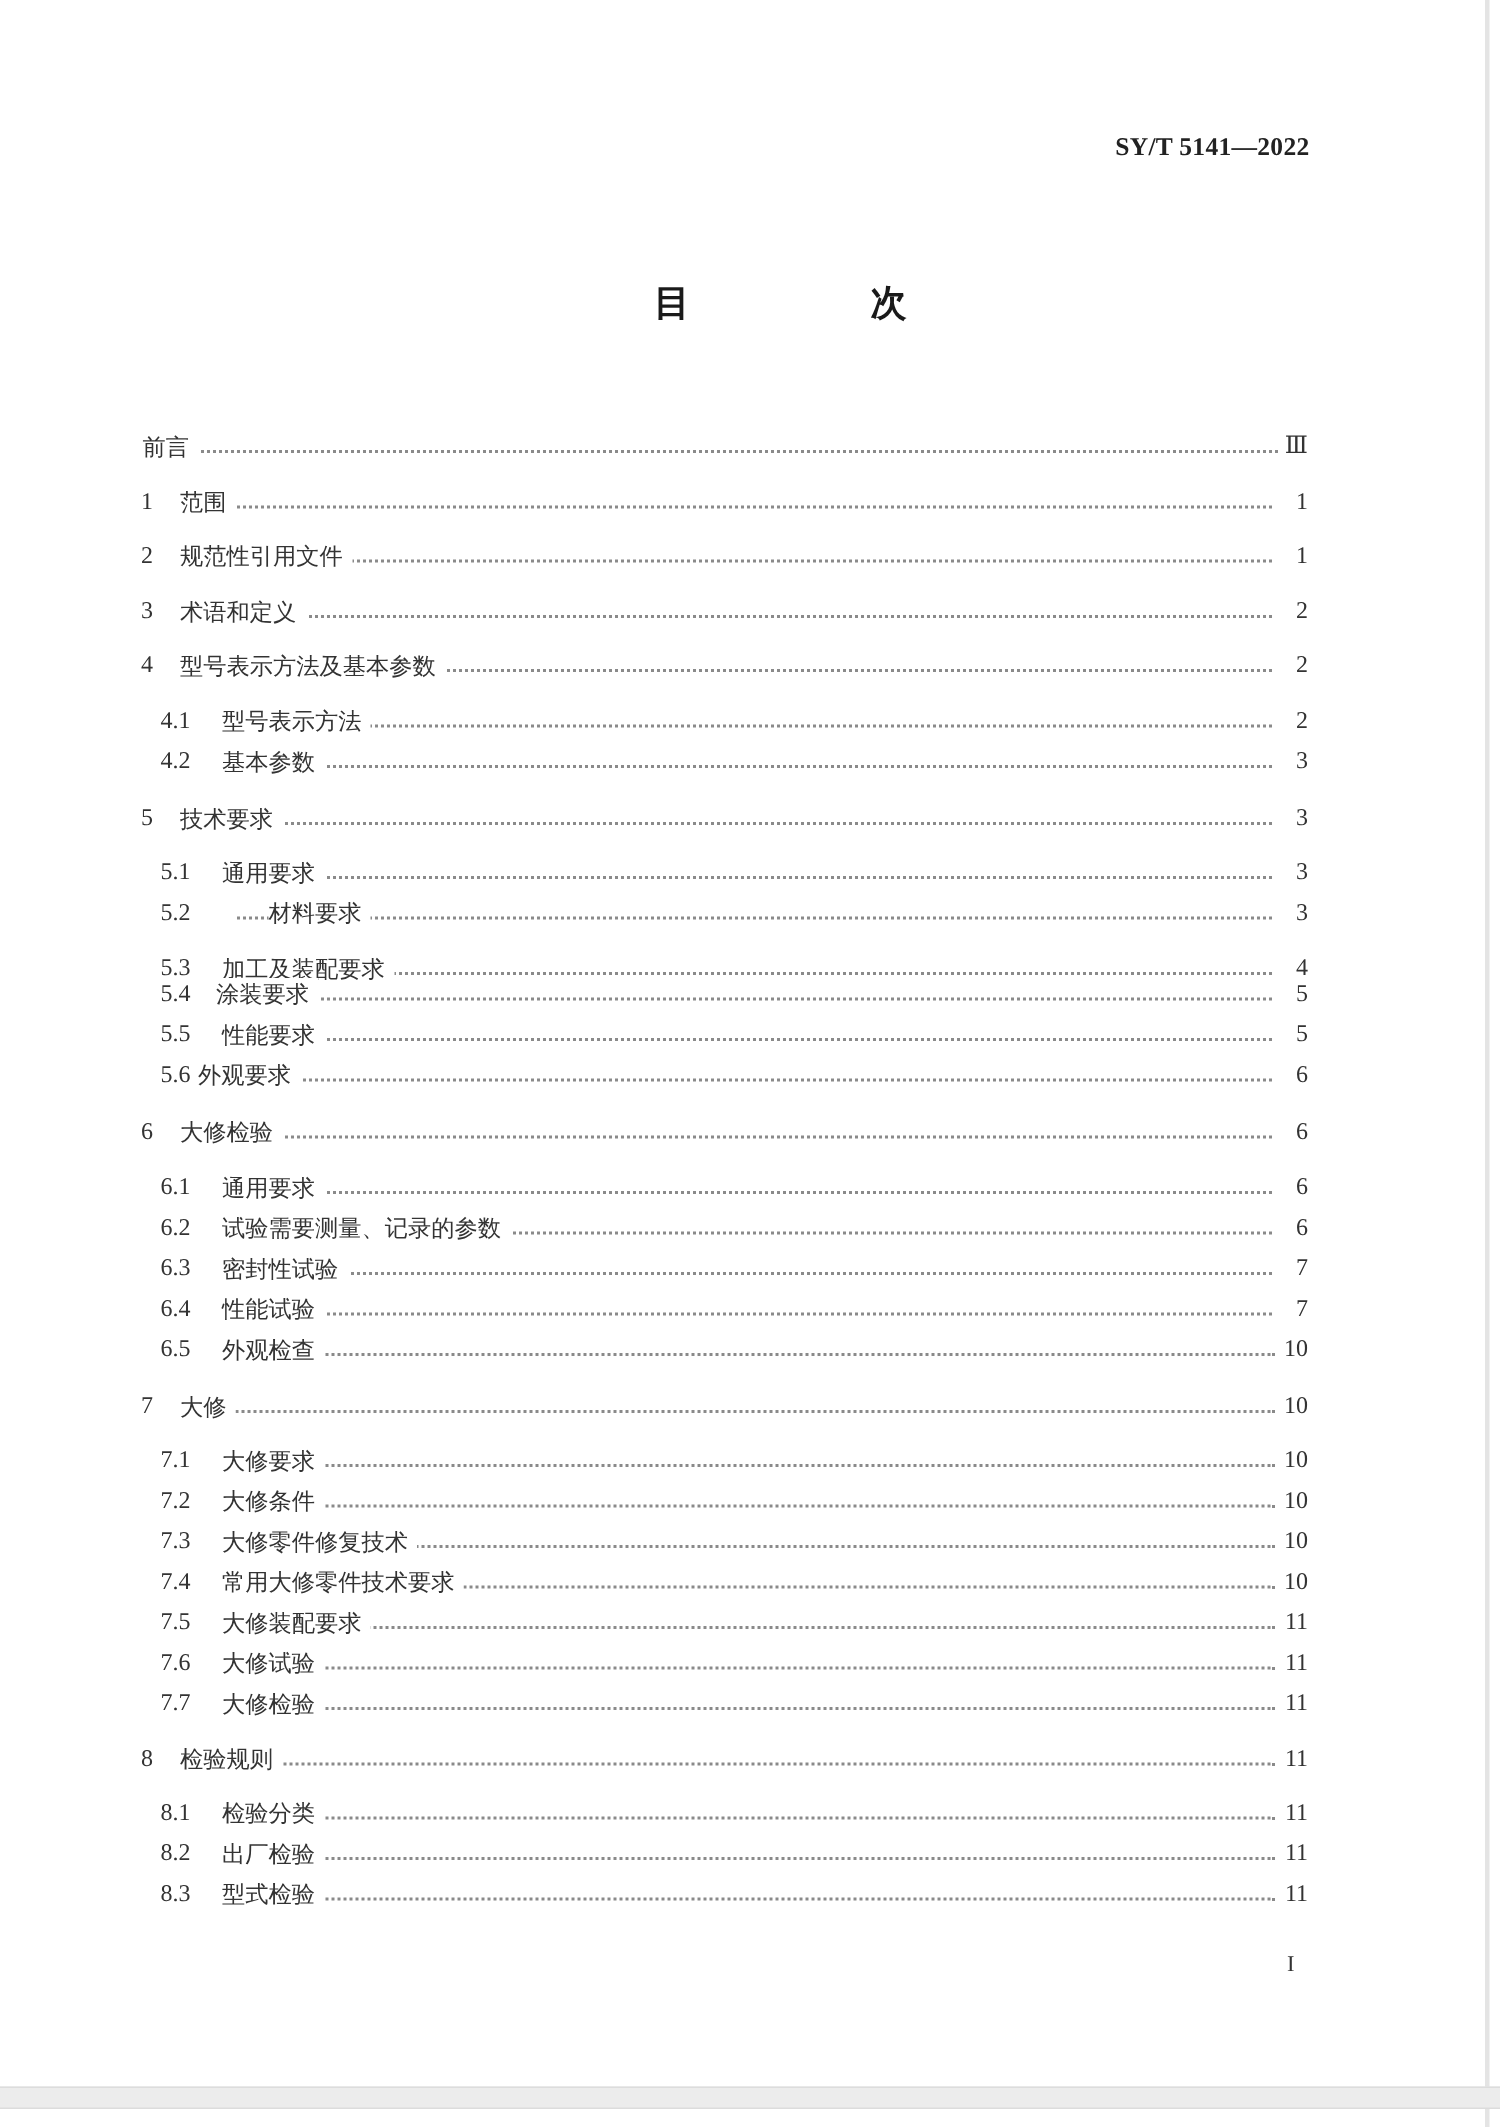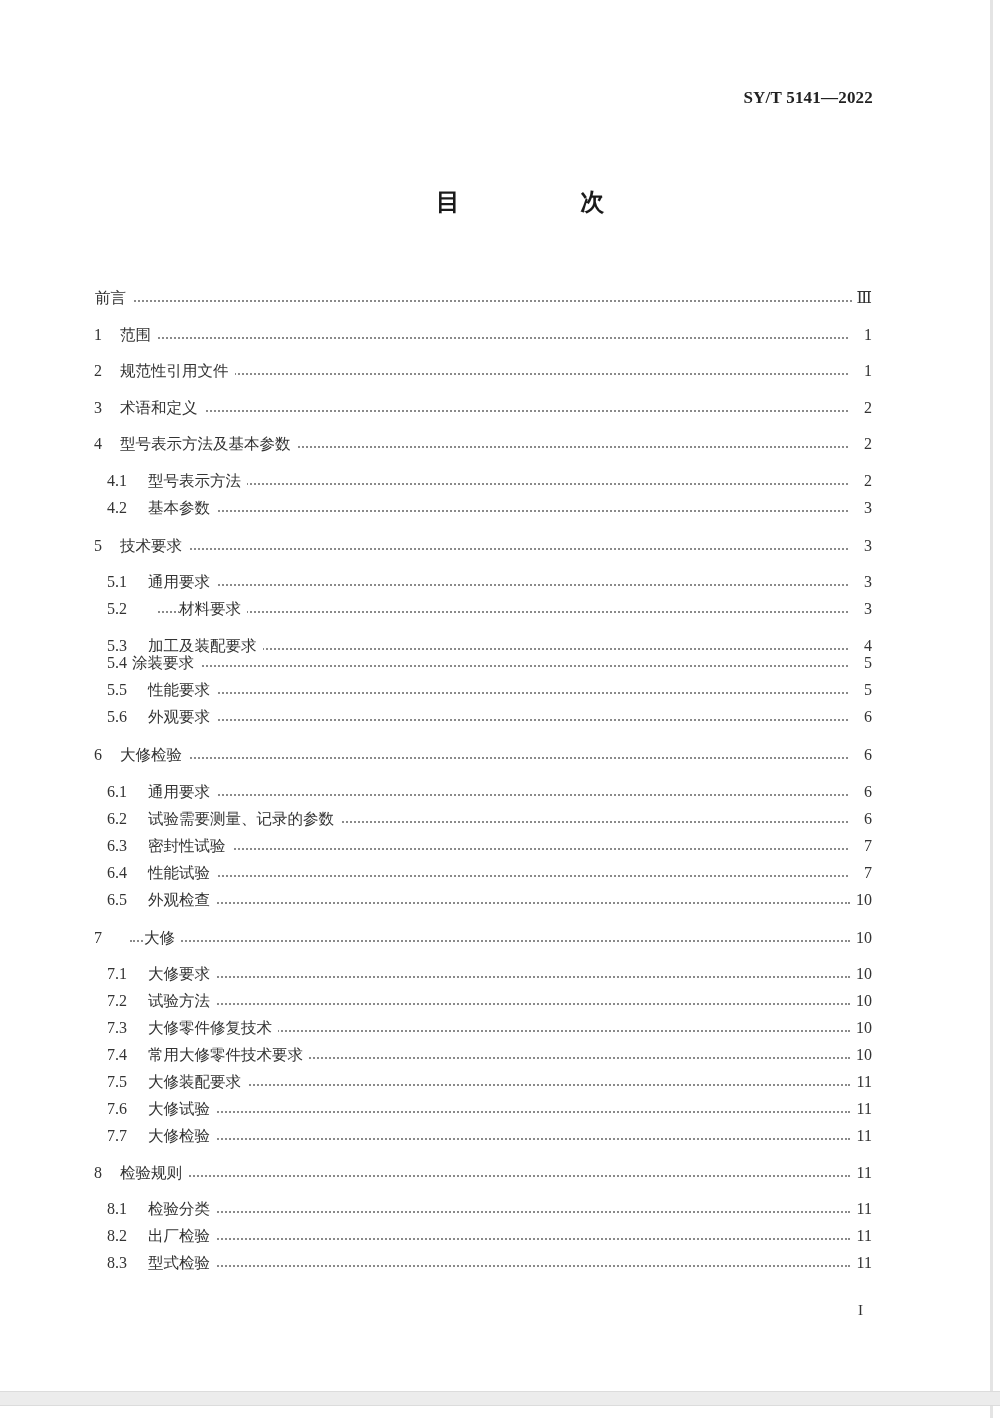--- a/index.html
+++ b/index.html
@@ -137,33 +137,33 @@
       </div>
       <div class="toc-row" style="top: 635px;">
         <span class="toc-num" style="left: 107px;">5.3</span>
         <span class="toc-leader" style="left: 158px; width: 690px;"></span>
         <span class="toc-text" style="left: 148px;">加工及装配要求</span>
         <span class="toc-page">4</span>
       </div>
       <div class="toc-row" style="top: 652px;">
         <span class="toc-num" style="left: 107px;">5.4</span>
         <span class="toc-leader" style="left: 158px; width: 690px;"></span>
-        <span class="toc-text" style="left: 132px; text-align: center;">涂装要求</span>
+        <span class="toc-text" style="left: 144px; text-align: center;">涂装要求</span>
         <span class="toc-page">5</span>
       </div>
       <div class="toc-row" style="top: 679px;">
         <span class="toc-num" style="left: 107px;">5.5</span>
         <span class="toc-leader" style="left: 158px; width: 690px;"></span>
         <span class="toc-text" style="left: 148px;">性能要求</span>
         <span class="toc-page">5</span>
       </div>
       <div class="toc-row" style="top: 706px;">
         <span class="toc-num" style="left: 107px;">5.6</span>
         <span class="toc-leader" style="left: 158px; width: 690px;"></span>
-        <span class="toc-text" style="left: 148px;">外观要求</span>
+        <span class="toc-text" style="left: 132px;">外观要求</span>
         <span class="toc-page">6</span>
       </div>
       <div class="toc-row" style="top: 744px;">
         <span class="toc-num" style="left: 94px;">6</span>
         <span class="toc-leader" style="left: 130px; width: 718px;"></span>
         <span class="toc-text" style="left: 120px;">大修检验</span>
         <span class="toc-page">6</span>
       </div>
       <div class="toc-row" style="top: 781px;">
         <span class="toc-num" style="left: 107px;">6.1</span>
@@ -191,33 +191,33 @@
       </div>
       <div class="toc-row" style="top: 889px;">
         <span class="toc-num" style="left: 107px;">6.5</span>
         <span class="toc-leader" style="left: 158px; width: 692px;"></span>
         <span class="toc-text" style="left: 148px; text-align: right;">外观检查</span>
         <span class="toc-page">10</span>
       </div>
       <div class="toc-row" style="top: 927px;">
         <span class="toc-num" style="left: 94px;">7</span>
         <span class="toc-leader" style="left: 130px; width: 720px;"></span>
-        <span class="toc-text" style="left: 120px; margin-left: 24px;">大修</span>
+        <span class="toc-text" style="left: 120px;">大修</span>
         <span class="toc-page">10</span>
       </div>
       <div class="toc-row" style="top: 963px;">
         <span class="toc-num" style="left: 107px;">7.1</span>
         <span class="toc-leader" style="left: 158px; width: 692px;"></span>
         <span class="toc-text" style="left: 148px;">大修要求</span>
         <span class="toc-page">10</span>
       </div>
       <div class="toc-row" style="top: 990px;">
         <span class="toc-num" style="left: 107px;">7.2</span>
         <span class="toc-leader" style="left: 158px; width: 692px;"></span>
-        <span class="toc-text" style="left: 148px;">试验方法</span>
+        <span class="toc-text" style="left: 148px;">大修条件</span>
         <span class="toc-page">10</span>
       </div>
       <div class="toc-row" style="top: 1017px;">
         <span class="toc-num" style="left: 107px;">7.3</span>
         <span class="toc-leader" style="left: 158px; width: 692px;"></span>
         <span class="toc-text" style="left: 148px;">大修零件修复技术</span>
         <span class="toc-page">10</span>
       </div>
       <div class="toc-row" style="top: 1044px;">
         <span class="toc-num" style="left: 107px;">7.4</span>

